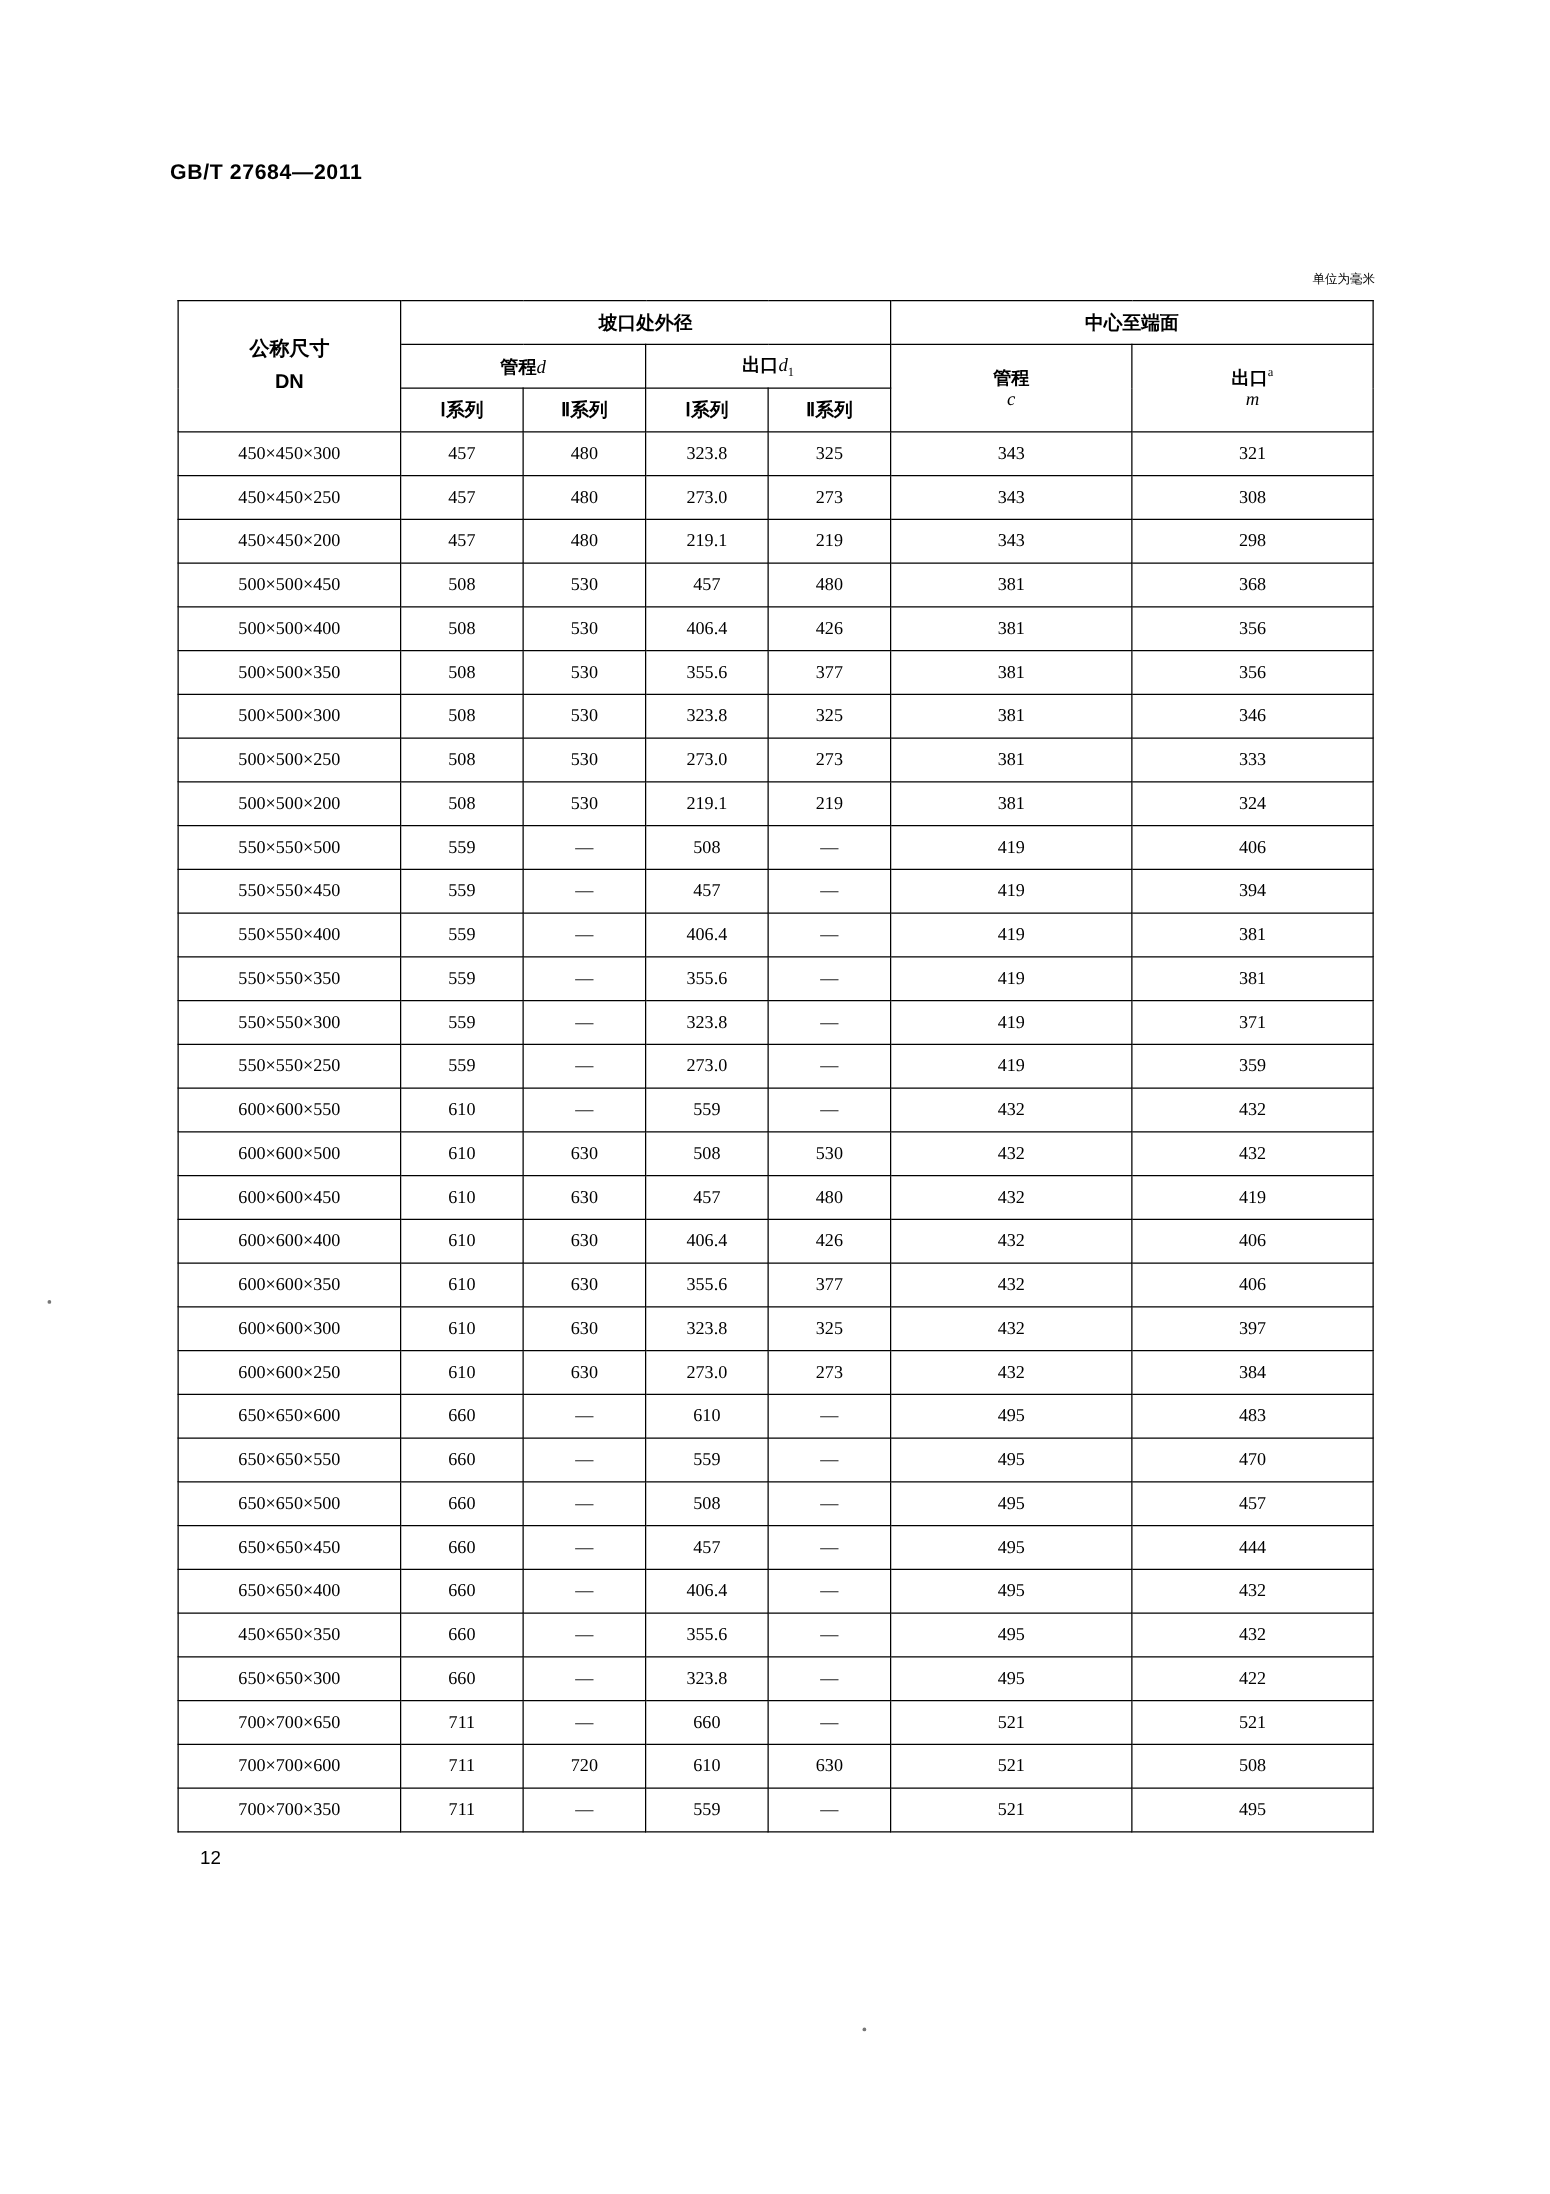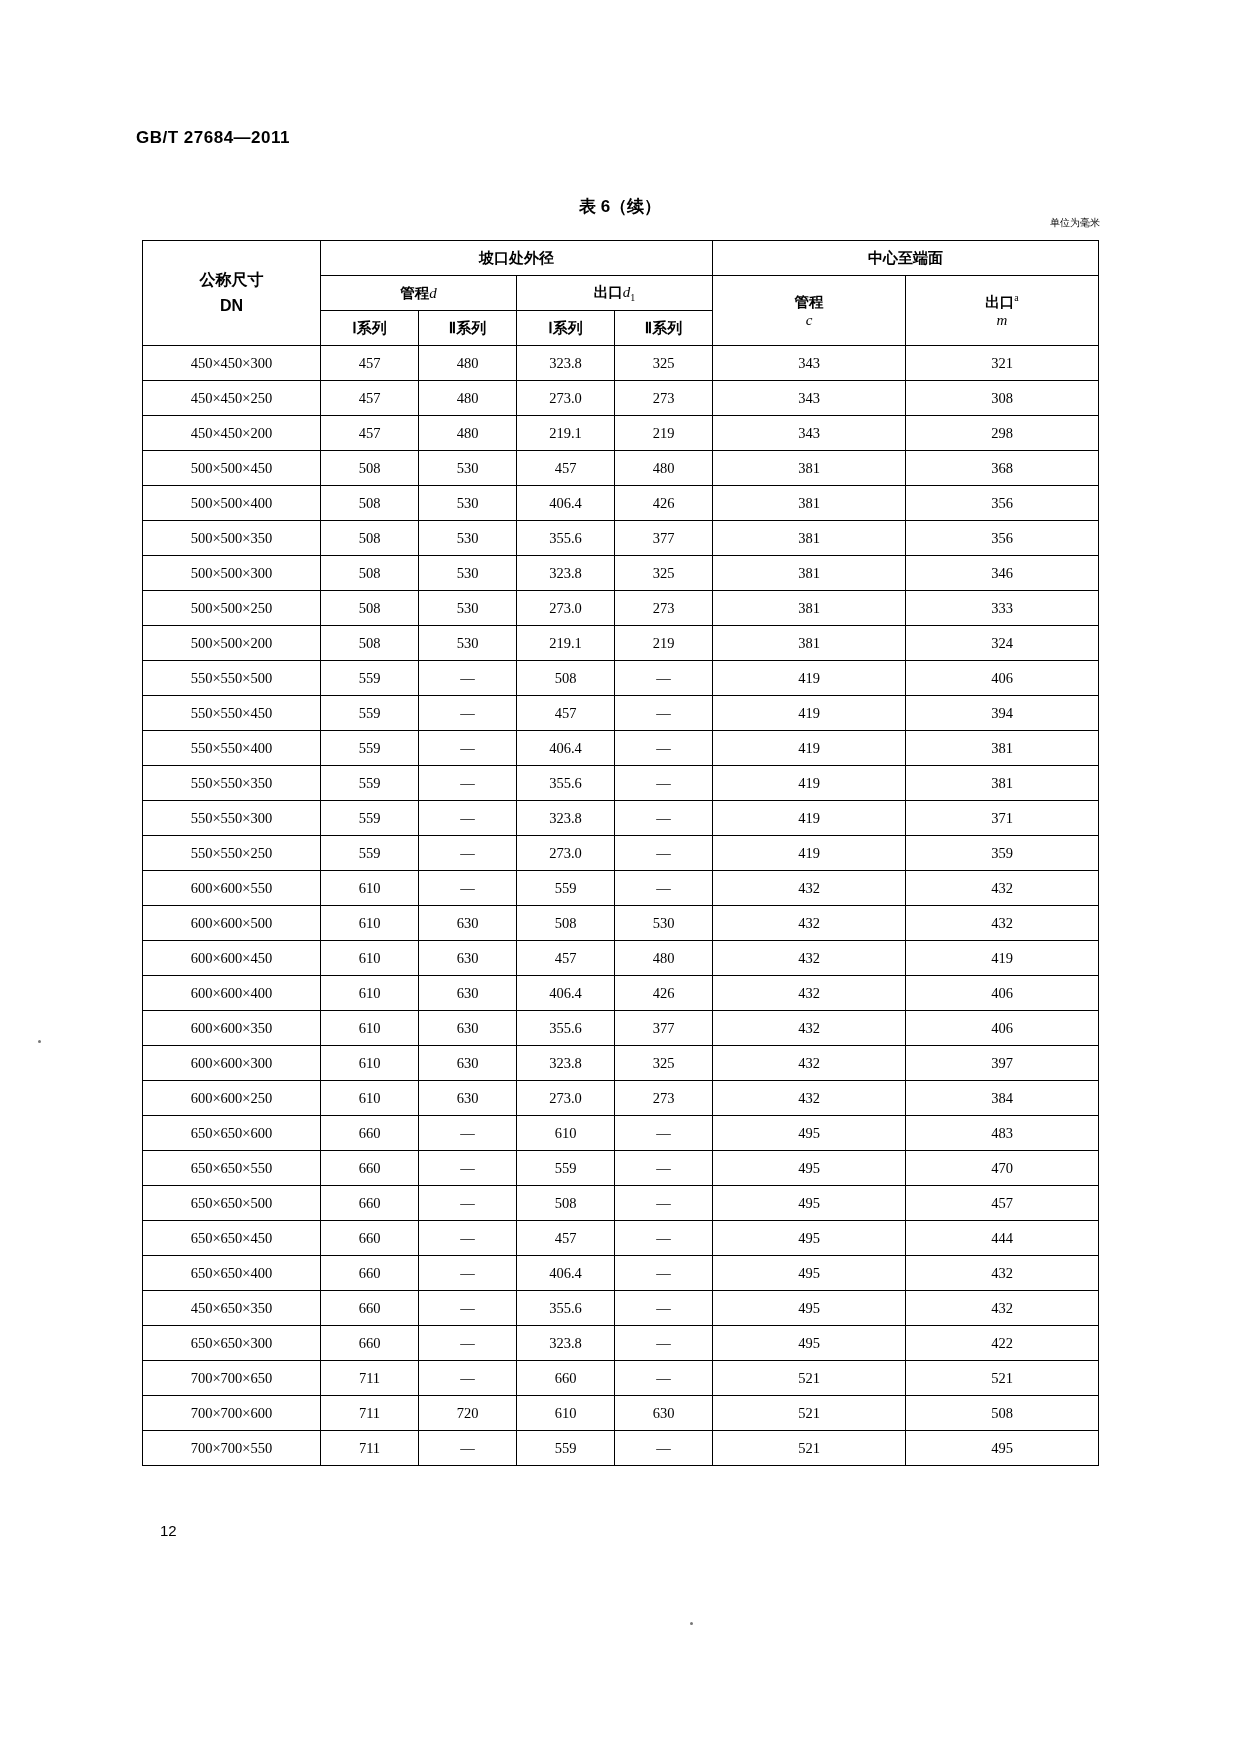--- a/index.html
+++ b/index.html
@@ -98,33 +98,31 @@
     font-size: 14px;
     letter-spacing: 0px;
     margin-left: 28px;
   }
   .page-num {
     position: absolute;
     left: 160px;
     top: 1478px;
     font-family: "Liberation Sans", sans-serif;
     font-size: 15px;
-    margin-top: 44px;
   }
   .dot-a { position: absolute; left: 38px; top: 1040px; width:3px;height:3px;background:#777;border-radius:50%; }
   .dot-b { position: absolute; left: 690px; top: 1622px; width:3px;height:3px;background:#777;border-radius:50%; }
 </style>
 </head>
 <body>
 
 <div class="page">
 
   <div class="std-header">GB/T 27684—2011</div>
 
-  <div class="table-caption">表 6（续）</div>
   <div class="unit-note">单位为毫米</div>
 
   <table class="main">
     <colgroup>
       <col style="width:178px">
       <col style="width:98px">
       <col style="width:98px">
       <col style="width:98px">
       <col style="width:98px">
       <col style="width:193px">
@@ -435,21 +433,21 @@
         <tr>
           <td class="size">700×700×600</td>
           <td>711</td>
           <td>720</td>
           <td>610</td>
           <td>630</td>
           <td>521</td>
           <td>508</td>
         </tr>
         <tr>
-          <td class="size">700×700×550</td>
+          <td class="size">700×700×350</td>
           <td>711</td>
           <td>—</td>
           <td>559</td>
           <td>—</td>
           <td>521</td>
           <td>495</td>
         </tr>
       </tbody>
   </table>
 

